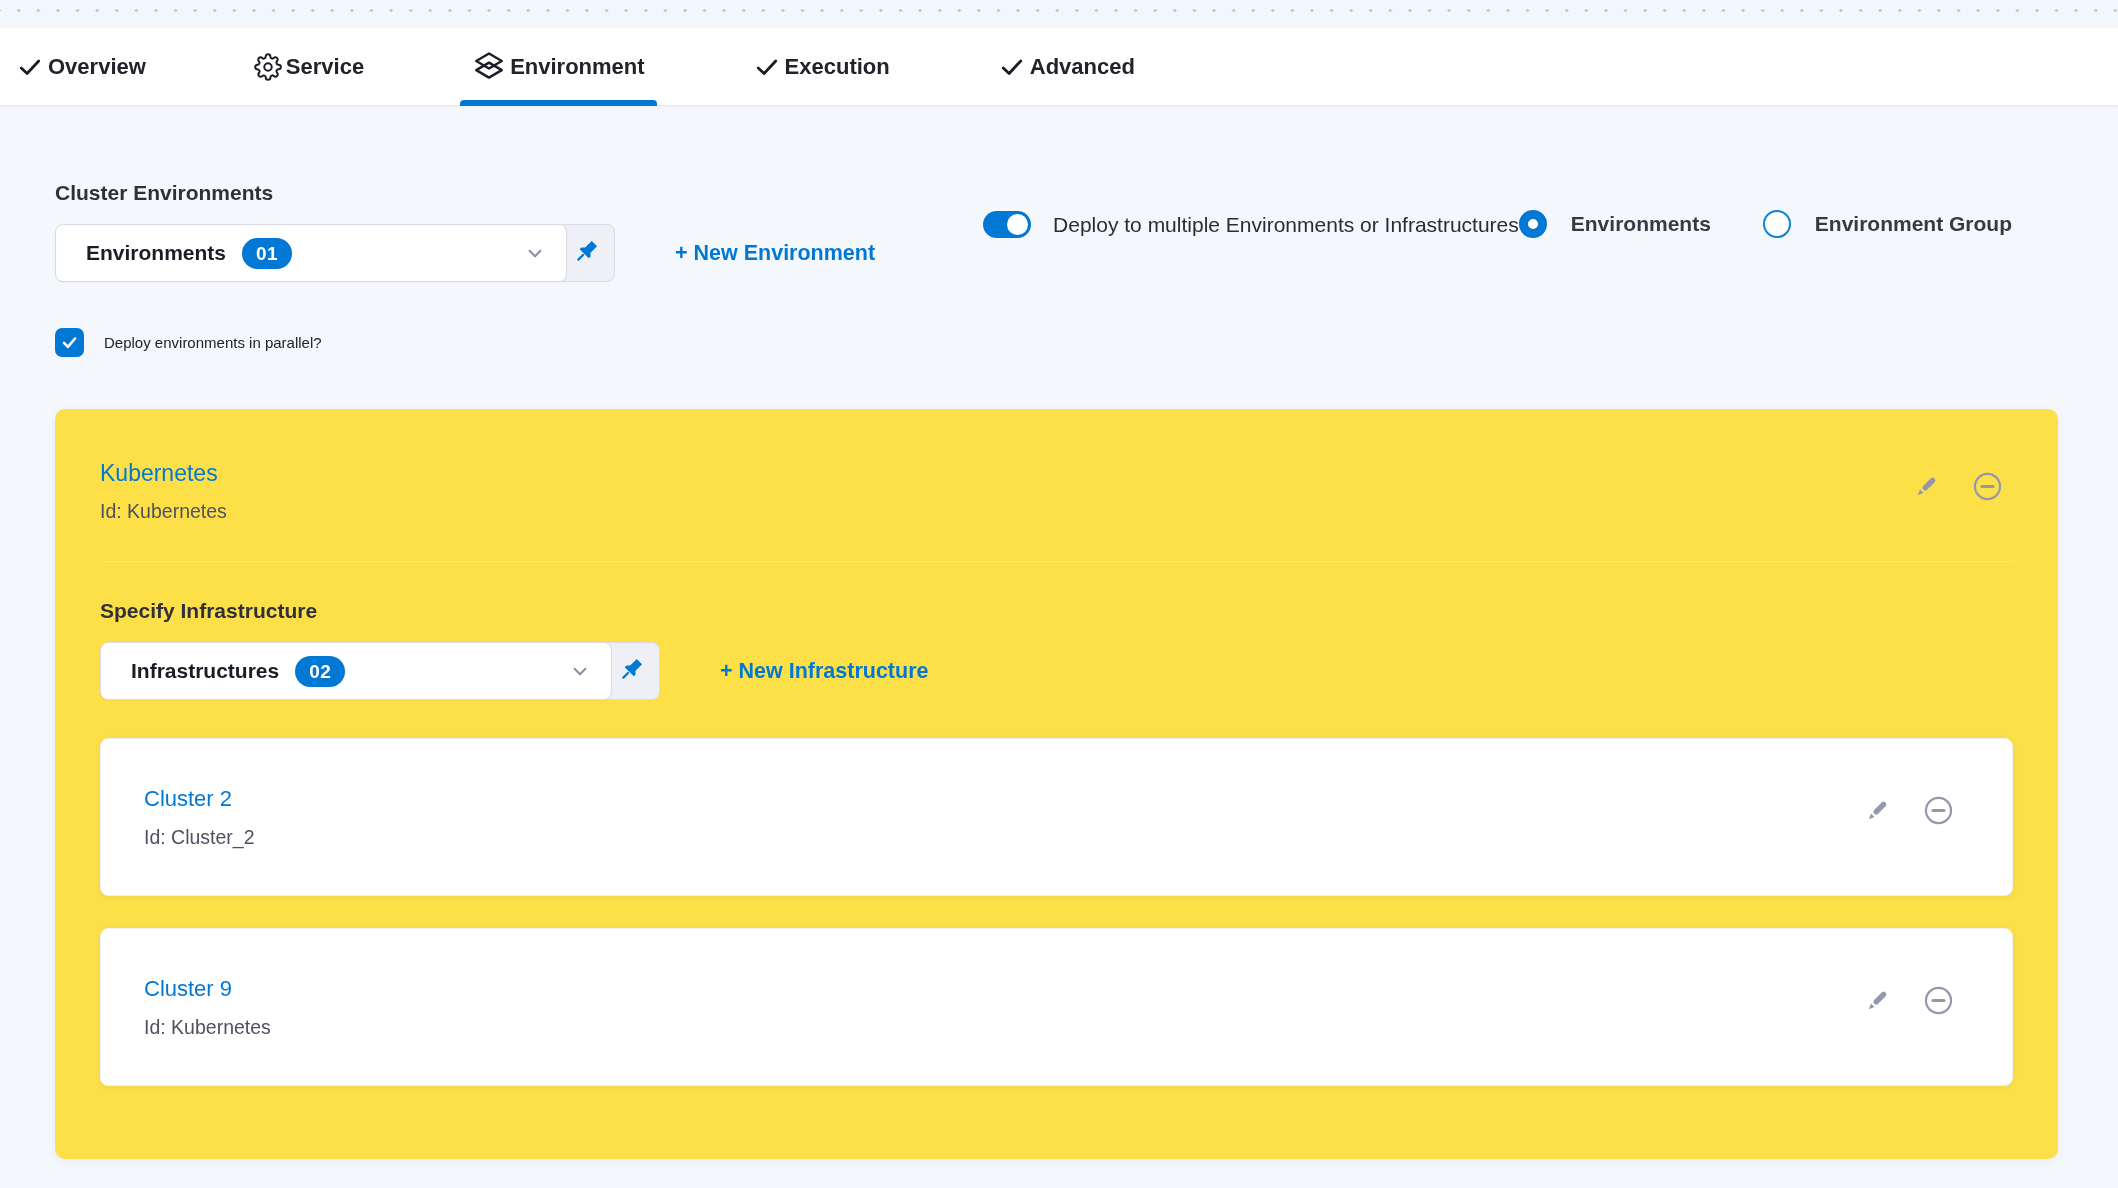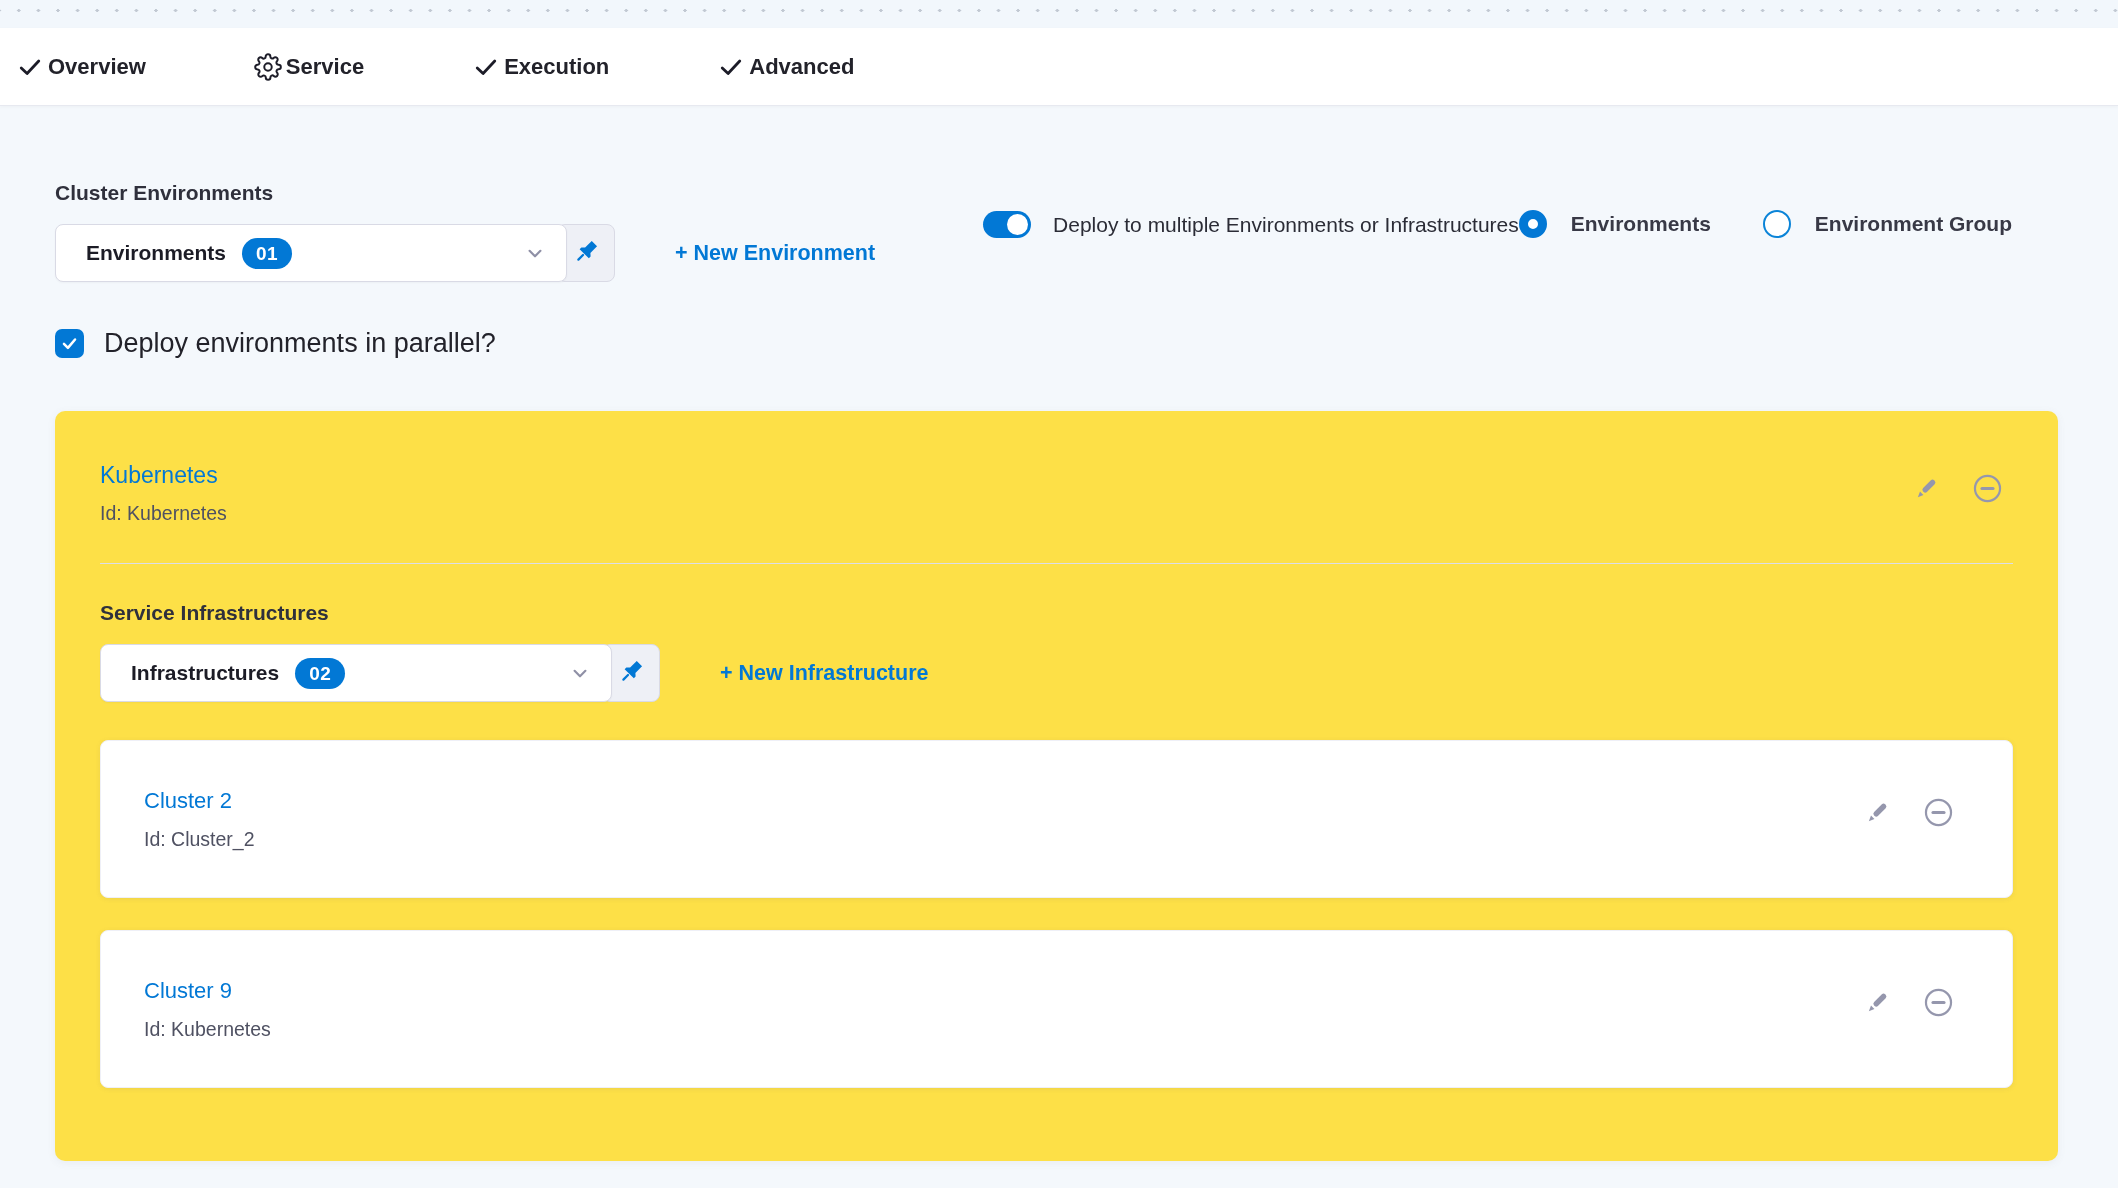--- a/index.html
+++ b/index.html
@@ -95,21 +95,21 @@
   .radio-dot.selected { border:9px solid #0278d5; }
   .radio-dot.unselected { border:2px solid #0b84d8; }
   .radio-label { font-size:21px; font-weight:700; color:#383946; }
 
   
   .checkbox-row { display:flex; align-items:center; gap:20px; margin-top:46px; cursor:pointer; }
   .checkbox {
     width:29px; height:29px; border-radius:7px; background:#0278d5;
     display:flex; align-items:center; justify-content:center; flex:none;
   }
-  .checkbox-label { font-size:27px; color:#22222a; }
+  .checkbox-label { font-size:15px; color:#22222a; }
 
   
   .env-card {
     margin-top:52px; background:#fde047; border-radius:10px;
     box-shadow:0 2px 8px rgba(96,97,112,0.08);
     padding:50px 45px 73px 45px;
   }
   .entity-header { display:flex; justify-content:space-between; align-items:flex-start; }
   .entity-name { font-size:23px; color:#0278d5; cursor:pointer; line-height:28px; }
   .entity-id { font-size:19.5px; color:#4f5162; margin-top:13px; }
@@ -150,20 +150,29 @@
   <div class="tab">
     <span class="tab-icon">
       <svg width="28" height="28" viewBox="0 0 24 24" fill="none" stroke="#1c1c28" stroke-width="1.7" stroke-linecap="round" stroke-linejoin="round">
         <circle cx="12" cy="12" r="3.2"></circle>
         <path d="M19.4 15a1.65 1.65 0 0 0 .33 1.82l.06.06a2 2 0 0 1 0 2.83 2 2 0 0 1-2.83 0l-.06-.06a1.65 1.65 0 0 0-1.82-.33 1.65 1.65 0 0 0-1 1.51V21a2 2 0 0 1-2 2 2 2 0 0 1-2-2v-.09A1.65 1.65 0 0 0 9 19.4a1.65 1.65 0 0 0-1.82.33l-.06.06a2 2 0 0 1-2.83 0 2 2 0 0 1 0-2.83l.06-.06a1.65 1.65 0 0 0 .33-1.82 1.65 1.65 0 0 0-1.51-1H3a2 2 0 0 1-2-2 2 2 0 0 1 2-2h.09A1.65 1.65 0 0 0 4.6 9a1.65 1.65 0 0 0-.33-1.82l-.06-.06a2 2 0 0 1 0-2.83 2 2 0 0 1 2.83 0l.06.06a1.65 1.65 0 0 0 1.82.33H9a1.65 1.65 0 0 0 1-1.51V3a2 2 0 0 1 2-2 2 2 0 0 1 2 2v.09a1.65 1.65 0 0 0 1 1.51 1.65 1.65 0 0 0 1.82-.33l.06-.06a2 2 0 0 1 2.83 0 2 2 0 0 1 0 2.83l-.06.06a1.65 1.65 0 0 0-.33 1.82V9a1.65 1.65 0 0 0 1.51 1H21a2 2 0 0 1 2 2 2 2 0 0 1-2 2h-.09a1.65 1.65 0 0 0-1.51 1z"></path>
       </svg>
     </span>
     <span class="tab-label">Service</span>
   </div>
 
+  <div class="tab active">
+    <span class="tab-icon">
+      <svg width="34" height="34" viewBox="0 0 24 24" fill="none" stroke="#1c1c28" stroke-width="1.7" stroke-linejoin="round">
+        <path d="M12 2.5 L21 7.8 12 13.1 3 7.8 Z"></path>
+        <path d="M12 8.9 L21 14.2 12 19.5 3 14.2 Z"></path>
+      </svg>
+    </span>
+    <span class="tab-label">Environment</span>
+  </div>
 
   <div class="tab">
     <span class="tab-icon">
       <svg width="28" height="28" viewBox="0 0 24 24">
           <polyline points="4.5 12.8 9.5 17.6 19.5 6.8" fill="none" stroke="#1c1c28" stroke-width="2.4" stroke-linecap="round" stroke-linejoin="round"></polyline>
         </svg>
     </span>
     <span class="tab-label">Execution</span>
   </div>
 
@@ -262,21 +271,21 @@
               <circle cx="12" cy="12" r="8.6" stroke-width="1.5"></circle>
               <line x1="8.2" y1="12" x2="15.8" y2="12" stroke-width="2.1" stroke-linecap="round"></line>
             </svg>
           </span>
         </button>
       </div>
     </div>
 
     <hr class="divider">
 
-    <div class="section-heading infra-heading">Service Infrastructures</div>
+    <div class="section-heading infra-heading">Specify Infrastructure</div>
 
     <div class="picker-row">
       <div class="select-group">
         <div class="select-field">
           <span class="select-label">Infrastructures</span>
           <span class="count-badge">02</span>
           <span class="select-chevron">
             <svg width="26" height="26" viewBox="0 0 24 24">
                 <polyline points="7 10 12 15 17 10" fill="none" stroke="#8f90a6" stroke-width="2" stroke-linecap="round" stroke-linejoin="round"></polyline>
               </svg>

